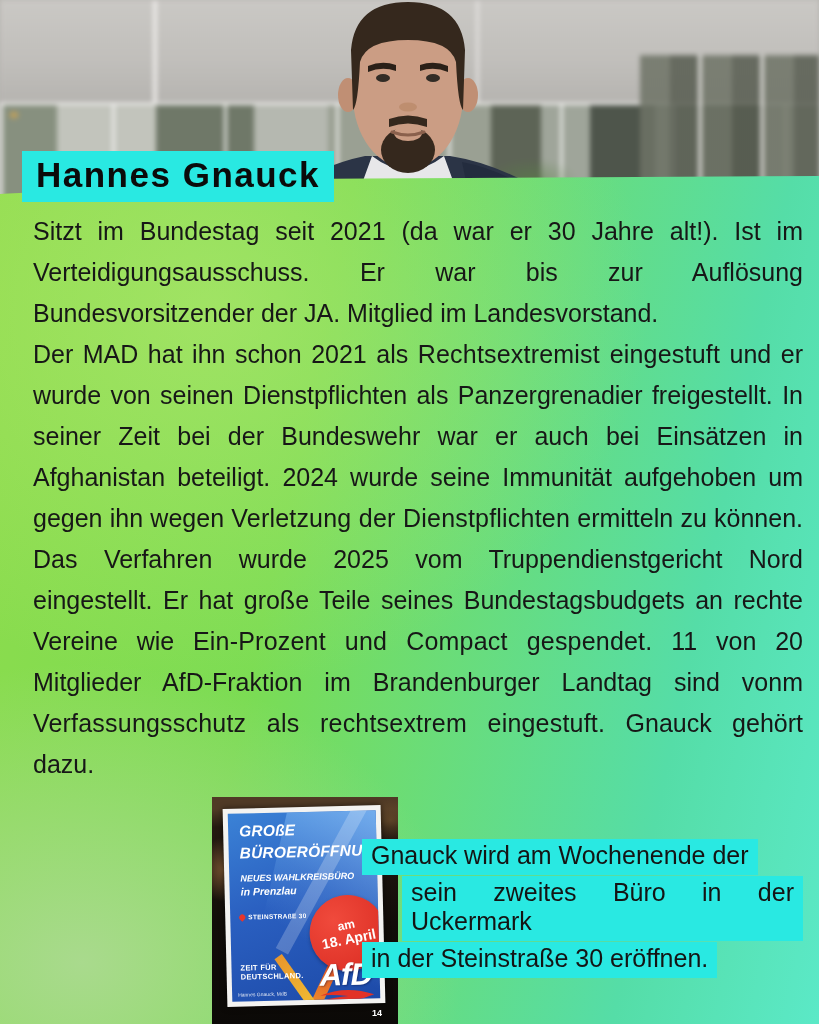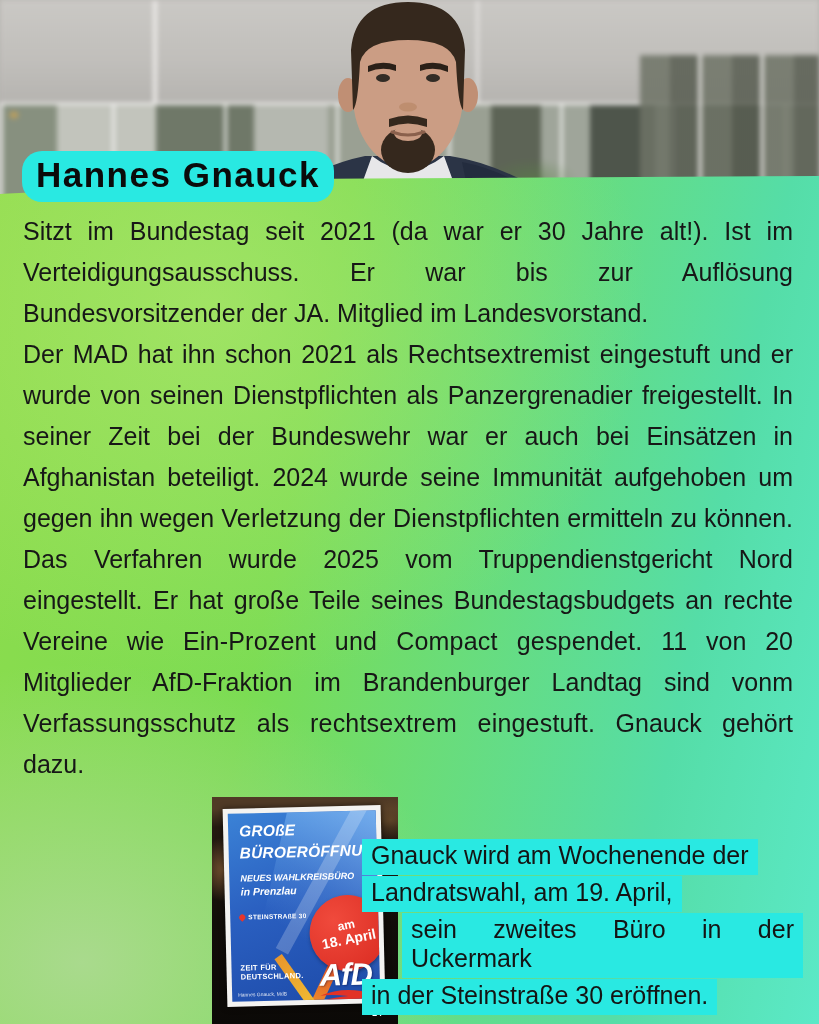--- a/index.html
+++ b/index.html
@@ -42,26 +42,26 @@
     background:
       radial-gradient(560px 440px at 10% 94%, #a9da8d 0%, rgba(169,218,141,0) 68%),
       radial-gradient(660px 580px at 26% 30%, rgba(186,233,116,.55) 0%, rgba(186,233,116,0) 66%),
       linear-gradient(102deg, #90dc4b 0%, #7bdc53 38%, #55dda7 80%, #5be9c7 100%);
   }
 
   
   .title-box{
     position:absolute;left:22px;top:151px;background:#29e9e2;
     padding:5px 14px 8px;color:#0b0b0b;
-    font-size:35px;font-weight:700;letter-spacing:1.5px;line-height:38px;border-radius:20px;
+    font-size:35px;font-weight:700;letter-spacing:1.5px;line-height:38px;
   }
 
   
   .bio{
-    position:absolute;left:23px;top:211px;width:770px;
+    position:absolute;left:33px;top:211px;width:770px;
     font-size:25px;line-height:41px;color:#171717;text-align:justify;
   }
   .bio p{margin:0;}
   .bio .b{font-weight:400;letter-spacing:.2px;}
 
   
   .poster-photo{
     position:absolute;left:212px;top:797px;width:186px;height:227px;overflow:hidden;
     background:
       radial-gradient(34px 46px at 6% 32%, rgba(125,88,52,.9), rgba(125,88,52,0) 70%),
@@ -200,24 +200,20 @@
       </div>
     </div>
     <div class="page-num">14</div>
   </div>
 
   <div class="event-note">
     <div class="note-line">
       <span class="txt">Gnauck wird am Wochenende der</span>
     </div>
     <div class="note-line">
-      <span class="txt">Landratswahl, am 19. April,</span>
-      <span class="filler"></span>
-    </div>
-    <div class="note-line">
       <span class="txt grow">sein zweites Büro in der Uckermark</span>
     </div>
     <div class="note-line">
       <span class="txt">in der Steinstraße 30 eröffnen.</span>
     </div>
   </div>
 
 </div>
 
 </body></html>

